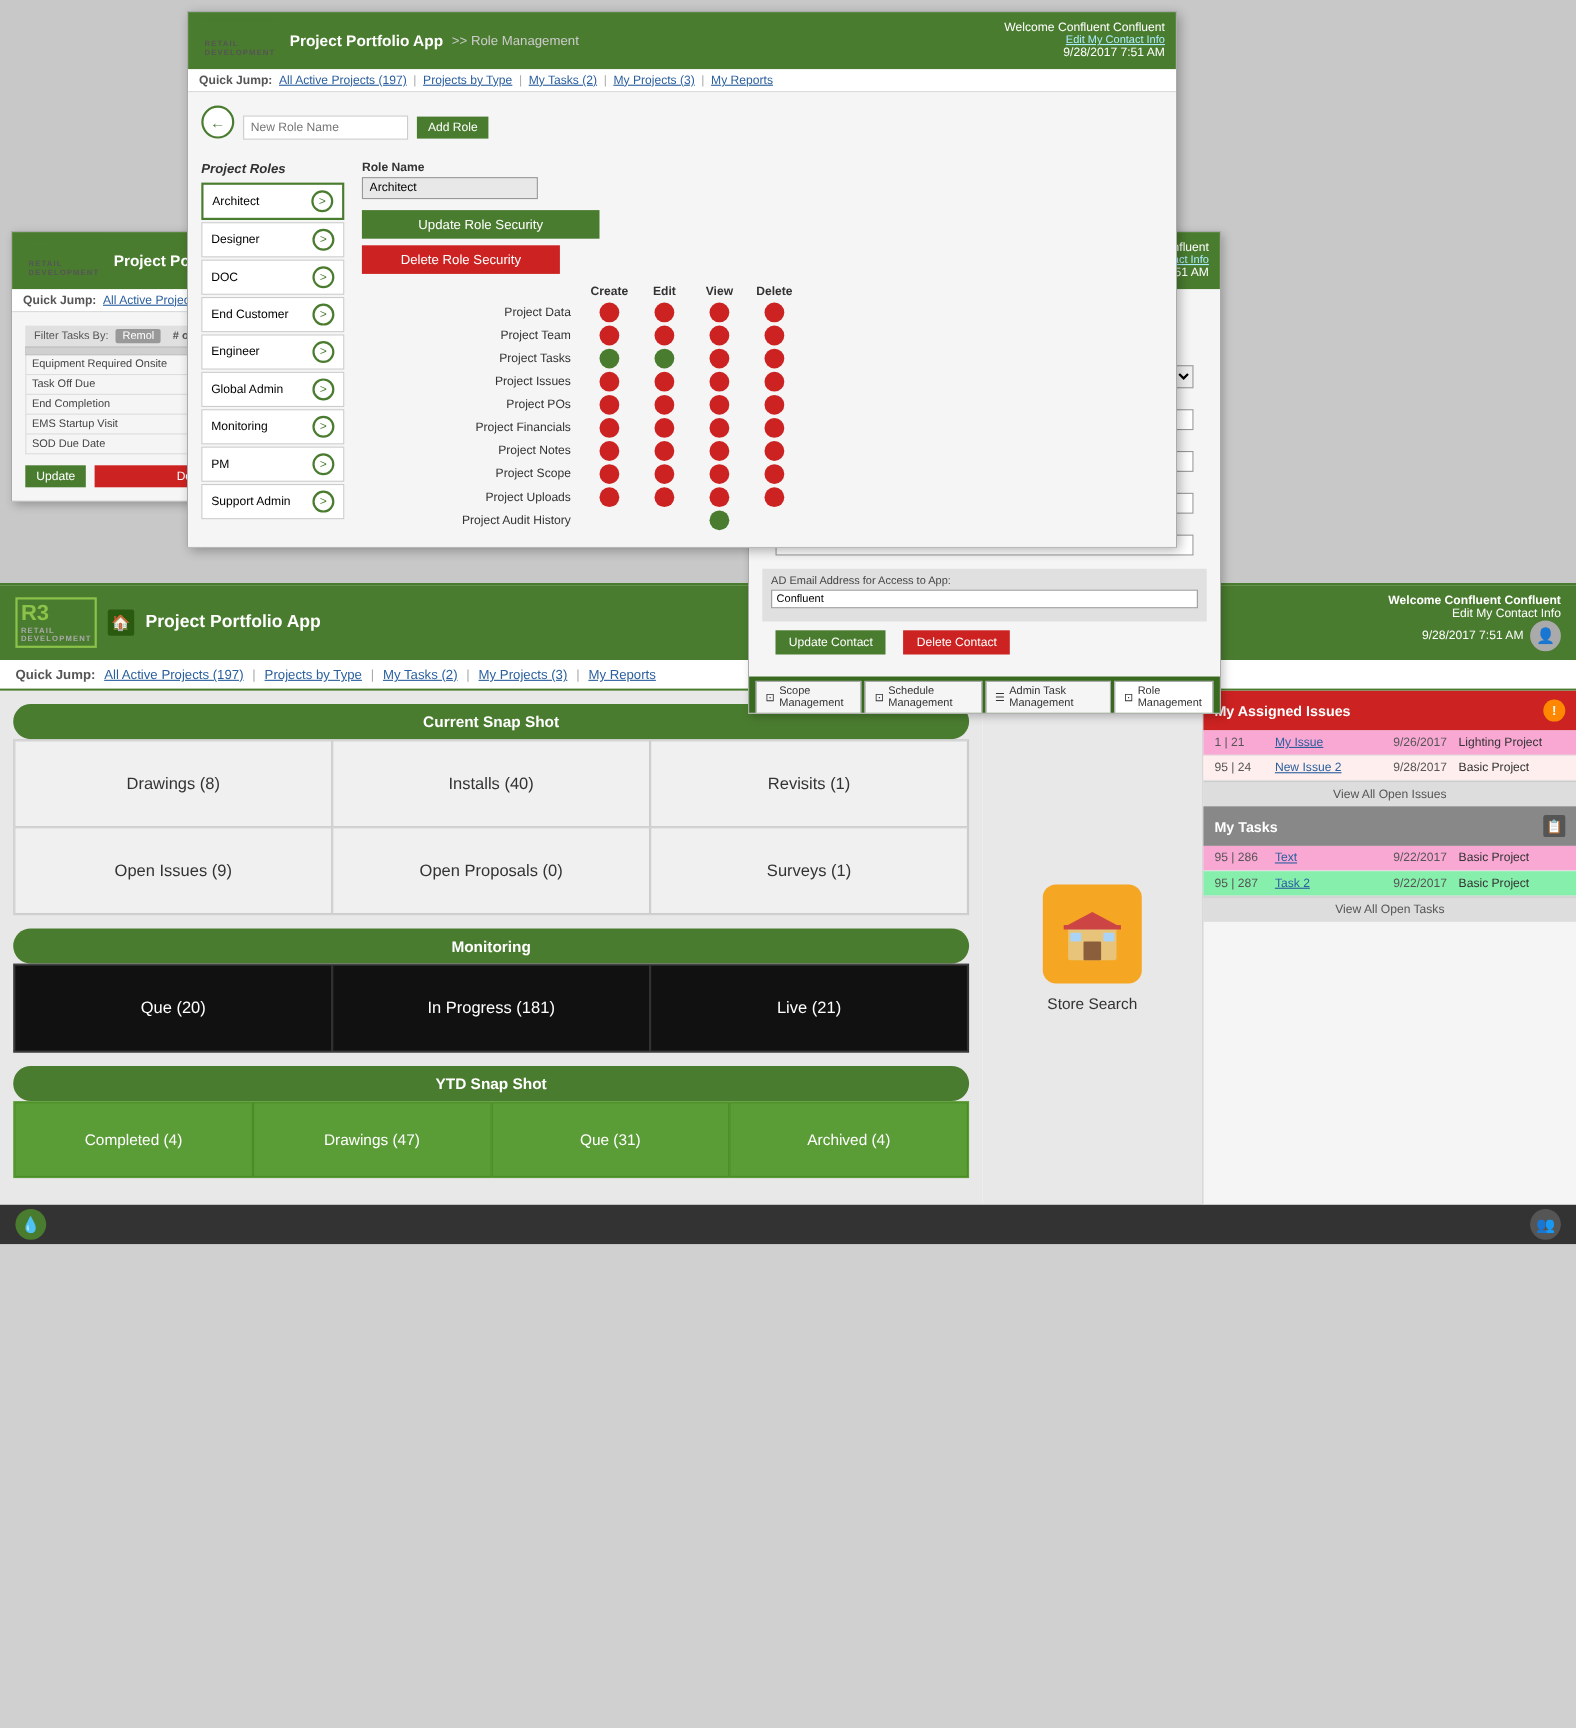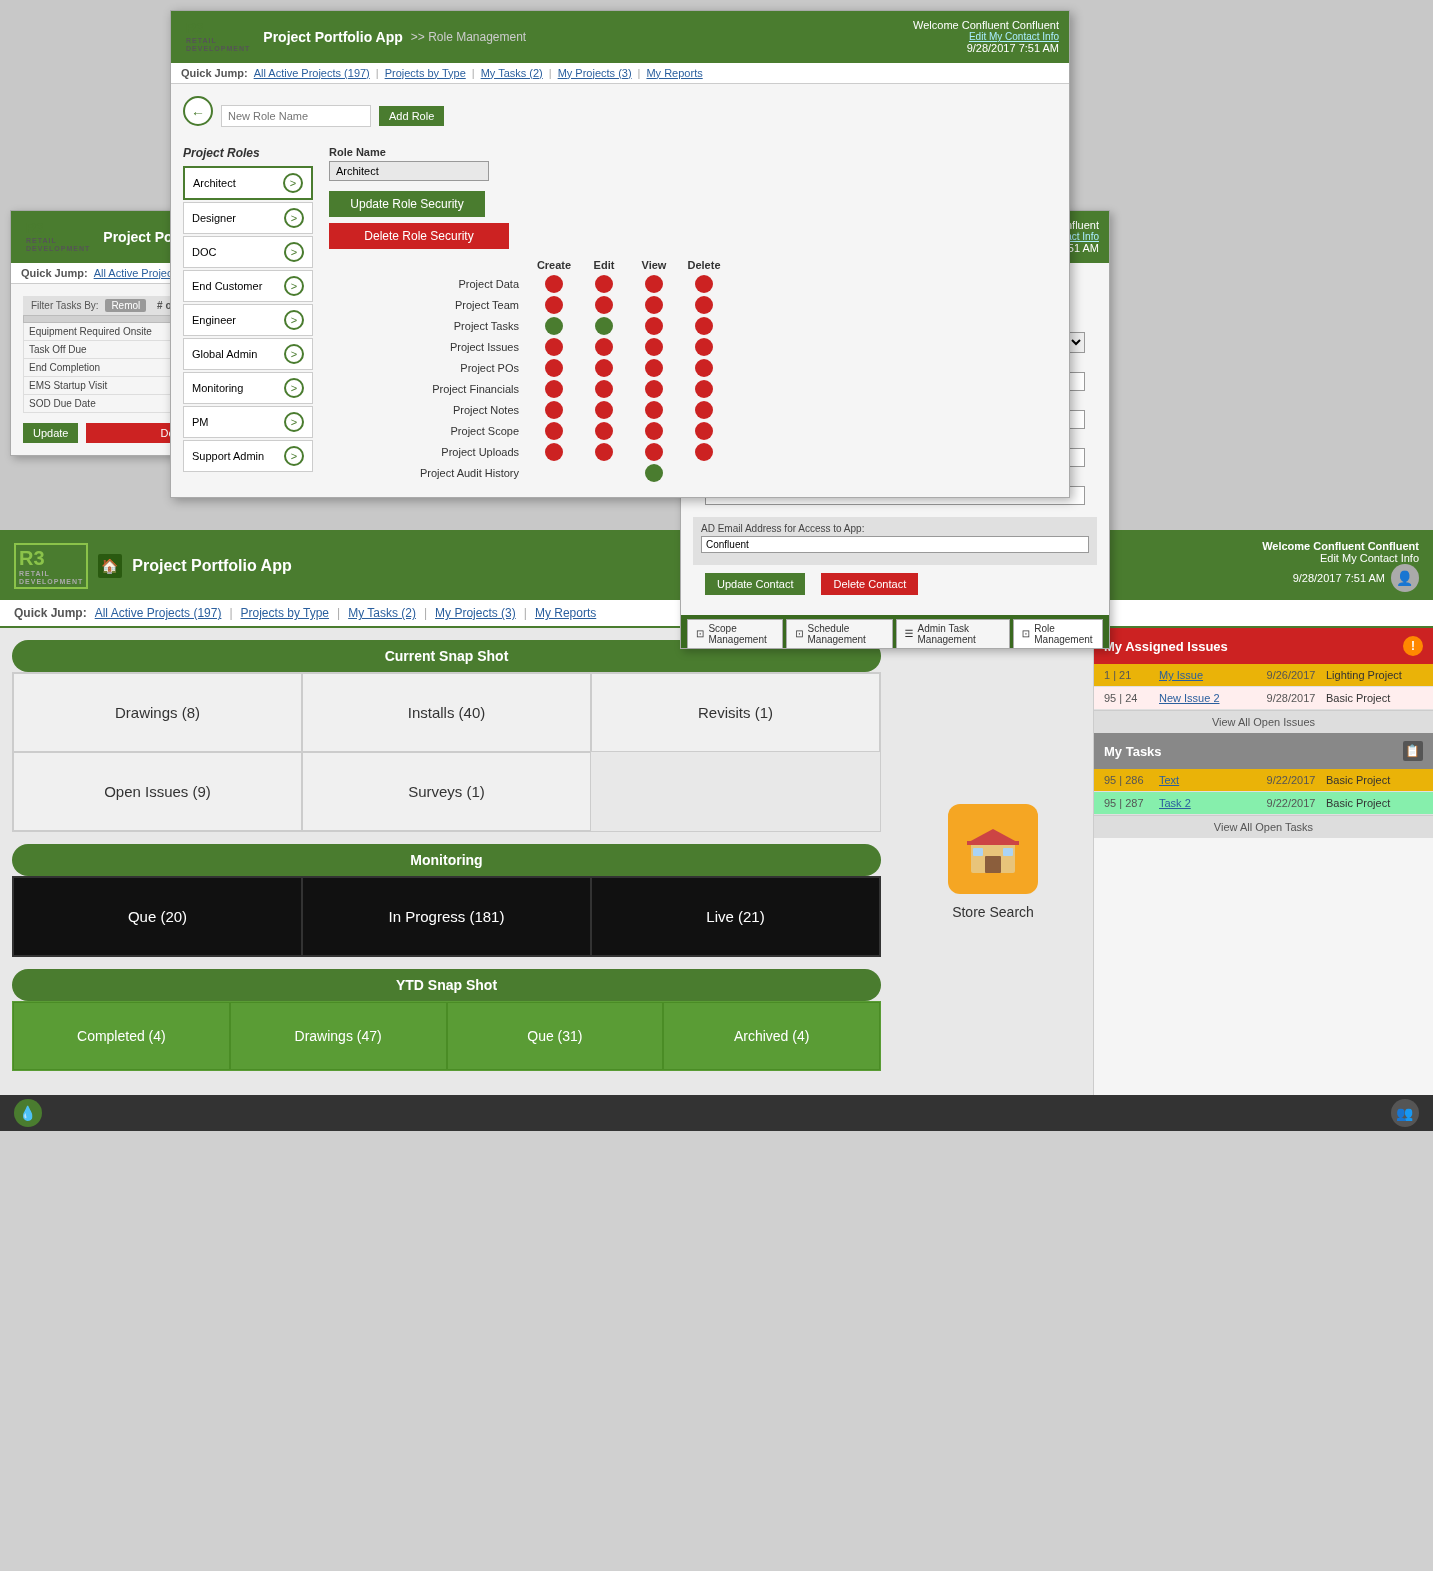--- a/index.html
+++ b/index.html
@@ -175,21 +175,21 @@
       font-size: 11px; font-weight: bold; color: #333; display: block; margin-bottom: 3px;
     }
     .role-name-display input {
       border: 1px solid #999;
       padding: 3px 6px;
       font-size: 11px;
       width: 160px;
       background: #e8e8e8;
     }
     .btn-update-role {
-      background: #4a7c2f; color: #fff; border: none; padding: 6px 0; font-size: 12px; cursor: pointer; display: block; margin-bottom: 6px; width: 156px;
+      background: #4a7c2f; color: #fff; border: none; padding: 6px 0; font-size: 12px; cursor: pointer; display: block; margin-bottom: 6px; width: 216px;
     }
     .btn-delete-role {
       background: #cc2222; color: #fff; border: none; padding: 6px 16px; font-size: 12px; cursor: pointer; display: block; width: 180px;
     }
 
     
     .security-grid {
       margin-left: 60px;
     }
     .sg-header-row {
@@ -410,21 +410,21 @@
       display: flex; align-items: center; justify-content: center;
       color: #fff;
       font-weight: bold;
       font-size: 12px;
     }
     .rp-row {
       display: flex;
       align-items: center;
       padding: 5px 10px;
       border-bottom: 1px solid #e0e0e0;
-      background: #eab308;
+      background: #f9a8d4;
     }
     .rp-row.alt { background: #86efac; }
     .rp-row .id { color: #555; width: 55px; flex-shrink: 0; font-size: 11px; }
     .rp-row .link { color: #2a5f9e; text-decoration: underline; cursor: pointer; flex: 1; }
     .rp-row .date { color: #555; width: 70px; text-align: center; flex-shrink: 0; }
     .rp-row .project { color: #333; flex: 1; }
     .rp-row-red { background: #ffeeee; }
 
     .rp-view-all {
       background: #ddd;
@@ -1003,20 +1003,21 @@
 
       <div class="dashboard-panel">
 
         <div class="snap-section">
           <div class="section-header green">Current Snap Shot</div>
           <div class="grid-3">
             <div class="cell">Drawings (8)</div>
             <div class="cell">Installs (40)</div>
             <div class="cell">Revisits (1)</div>
             <div class="cell">Open Issues (9)</div>
+            <div class="cell">Open Proposals (0)</div>
             <div class="cell">Surveys (1)</div>
           </div>
         </div>
 
         <div class="snap-section">
           <div class="section-header green">Monitoring</div>
           <div class="grid-3-black">
             <div class="cell">Que (20)</div>
             <div class="cell">In Progress (181)</div>
             <div class="cell">Live (21)</div>

